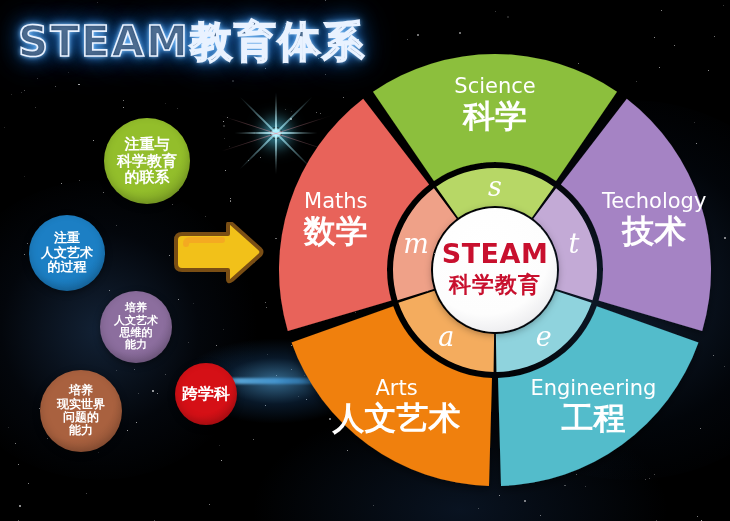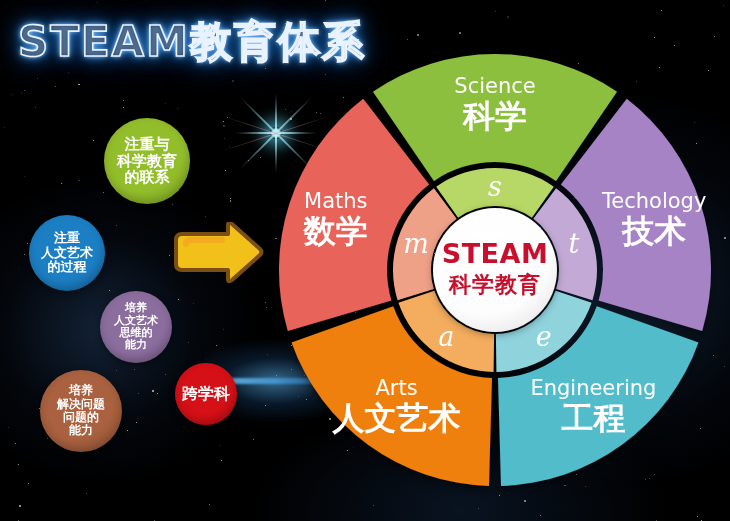--- a/index.html
+++ b/index.html
@@ -492,21 +492,21 @@
         <span>的过程</span>
       </div>
       <div class="bubble" style="left: 100px; top: 291px; width: 72px; height: 72px; font-size: 11px; background: radial-gradient(circle at 38% 30%, rgb(140, 110, 158) 0%, rgb(140, 110, 158) 58%, rgba(0, 0, 0, 0.22) 100%), rgb(140, 110, 158); box-shadow: rgba(0, 0, 0, 0.45) 0px 2px 7px, rgba(0, 0, 0, 0.18) 0px -3px 8px inset;">
         <span>培养</span>
         <span>人文艺术</span>
         <span>思维的</span>
         <span>能力</span>
       </div>
       <div class="bubble" style="left: 40px; top: 370px; width: 82px; height: 82px; font-size: 12px; background: radial-gradient(circle at 38% 30%, rgb(169, 97, 63) 0%, rgb(169, 97, 63) 58%, rgba(0, 0, 0, 0.22) 100%), rgb(169, 97, 63); box-shadow: rgba(0, 0, 0, 0.45) 0px 2px 7px, rgba(0, 0, 0, 0.18) 0px -3px 8px inset;">
         <span>培养</span>
-        <span>解决问题</span>
+        <span>现实世界</span>
         <span>问题的</span>
         <span>能力</span>
       </div>
       <div class="bubble" style="left: 175px; top: 363px; width: 62px; height: 62px; font-size: 16px; background: radial-gradient(circle at 38% 30%, rgb(213, 16, 22) 0%, rgb(213, 16, 22) 58%, rgba(0, 0, 0, 0.22) 100%), rgb(213, 16, 22); box-shadow: rgba(0, 0, 0, 0.45) 0px 2px 7px, rgba(0, 0, 0, 0.18) 0px -3px 8px inset;">
         <span>跨学科</span>
       </div>
     </div>
 
 </div>
 

